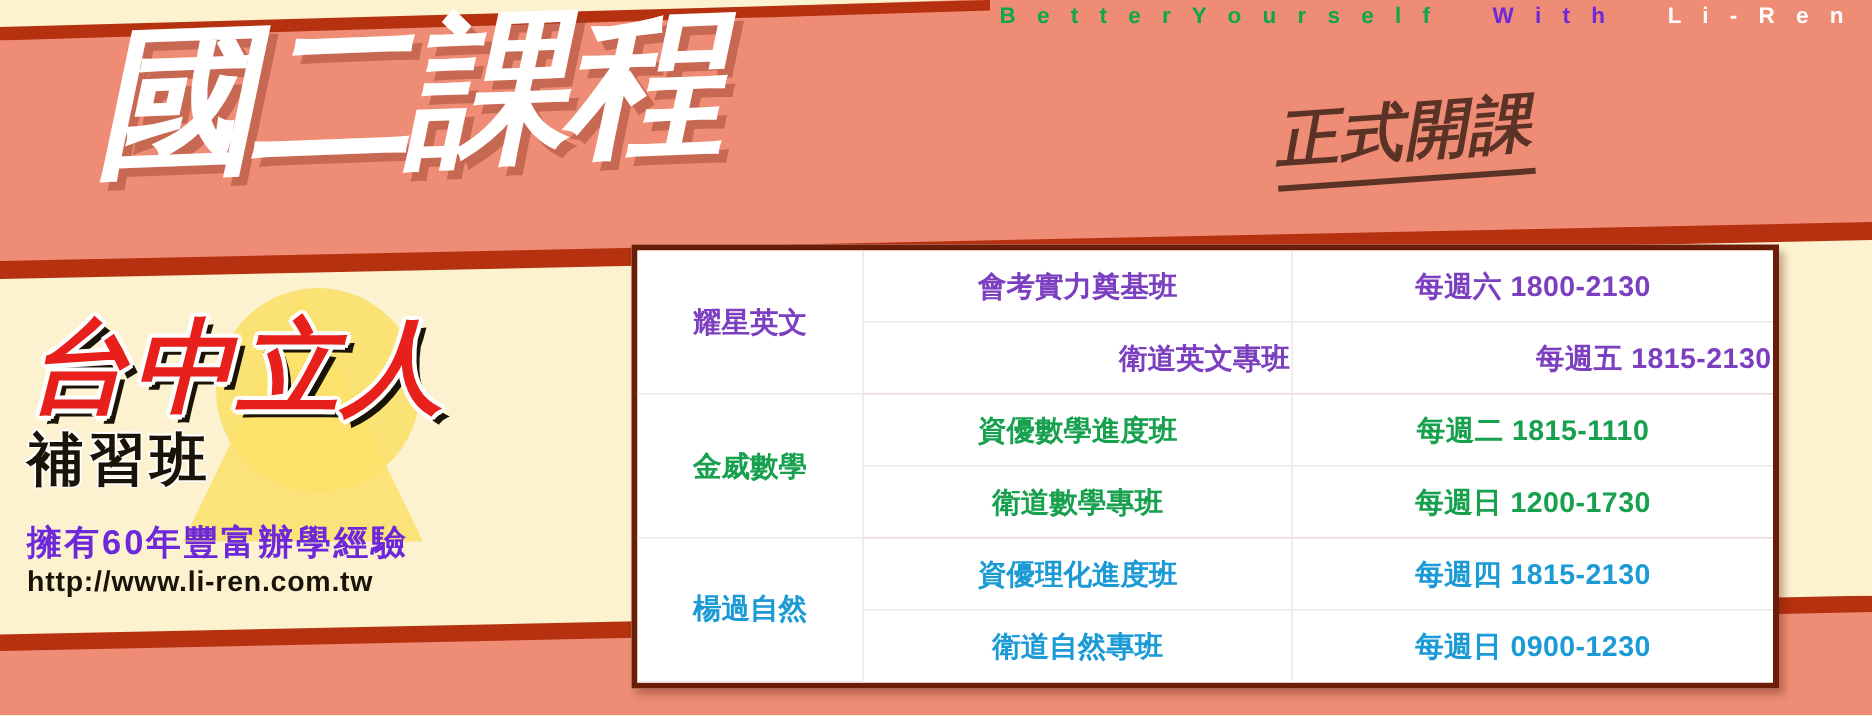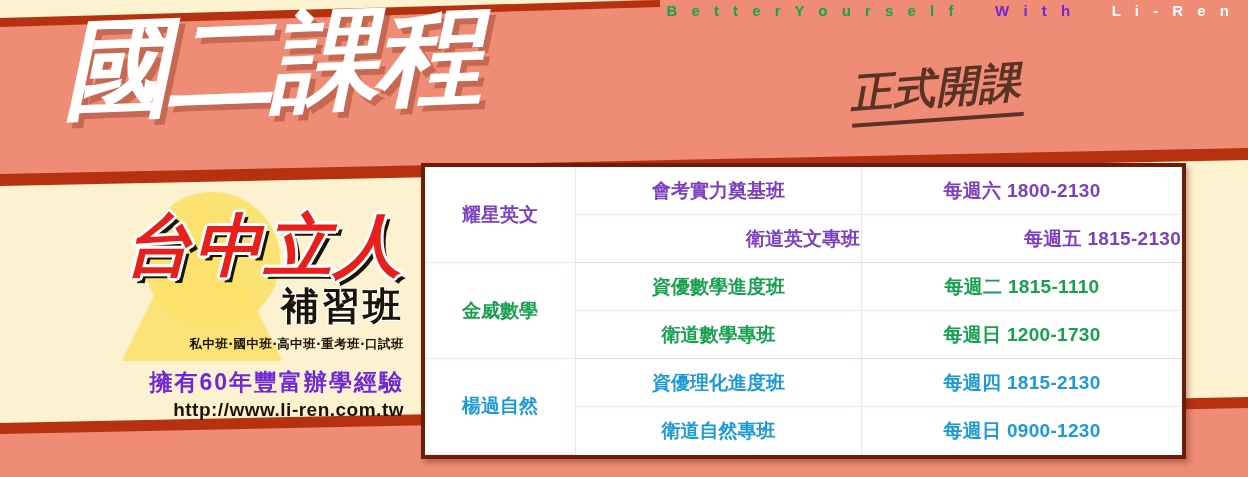--- a/index.html
+++ b/index.html
@@ -70,21 +70,21 @@
     position:absolute;left:848px;top:66px;
     font-family:"DejaVu Serif","Liberation Serif",serif;
     font-size:42px;font-weight:bold;font-style:italic;
     color:#5b3326;letter-spacing:1px;
     transform:rotate(-4deg);transform-origin:left top;
     white-space:nowrap;
     border-bottom:4px solid #5b3326;padding-bottom:2px;
   }
 
   
-  .logo{position:absolute;left:18px;top:196px;width:386px;height:230px;text-align:right;}
+  .logo{position:absolute;left:18px;top:196px;width:386px;height:230px;text-align:left;}
   .logo-a{
     position:absolute;left:104px;top:0;width:0;height:0;
     border-left:80px solid transparent;border-right:80px solid transparent;
     border-bottom:165px solid #fbe06a;
     opacity:.85;
   }
   .logo-glow{
     position:absolute;left:126px;top:-4px;width:136px;height:136px;border-radius:50%;
     background:#fbe06a;opacity:.9;
   }
@@ -164,21 +164,20 @@
   </div>
 
   <div class="main-title">國二課程</div>
   <div class="sub-title">正式開課</div>
 
   <div class="logo">
     <div class="logo-glow"></div>
     <div class="logo-a"></div>
     <div class="logo-main">台中立人</div>
     <div class="logo-sub">補習班</div>
-    <div class="logo-depts">私中班‧國中班‧高中班‧重考班‧口試班</div>
     <div class="logo-exp">擁有60年豐富辦學經驗</div>
     <div class="logo-url">http://www.li-ren.com.tw</div>
   </div>
 
   <div class="schedule">
     <table class="sched">
       <tbody id="sched-body">
           <tr>
             <td class="subject" rowspan="2" style="color: rgb(123, 63, 191);">耀星英文</td>
             <td class="course" style="color: rgb(123, 63, 191);">會考實力奠基班</td>

